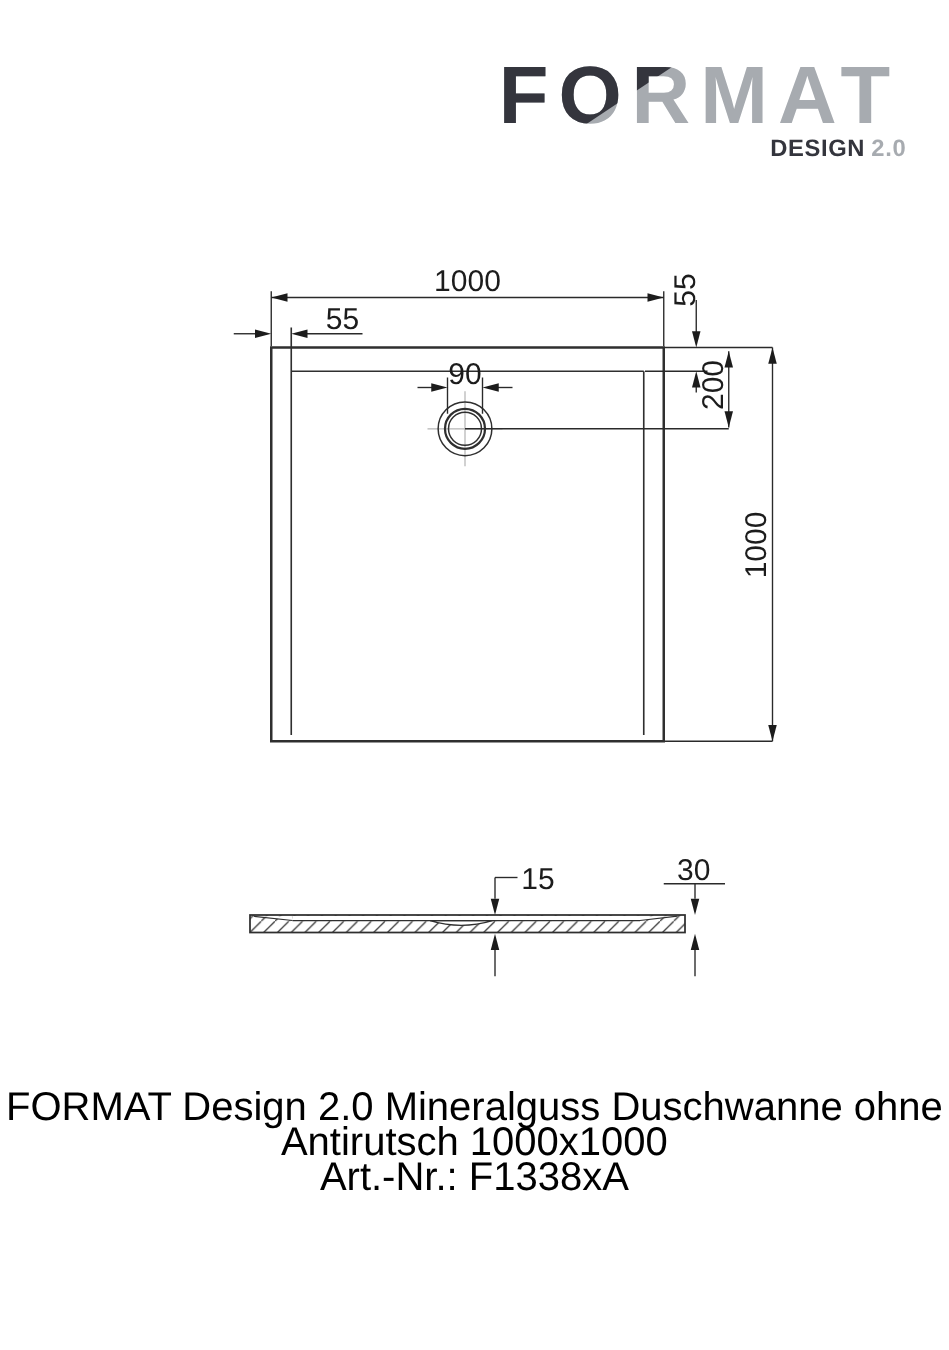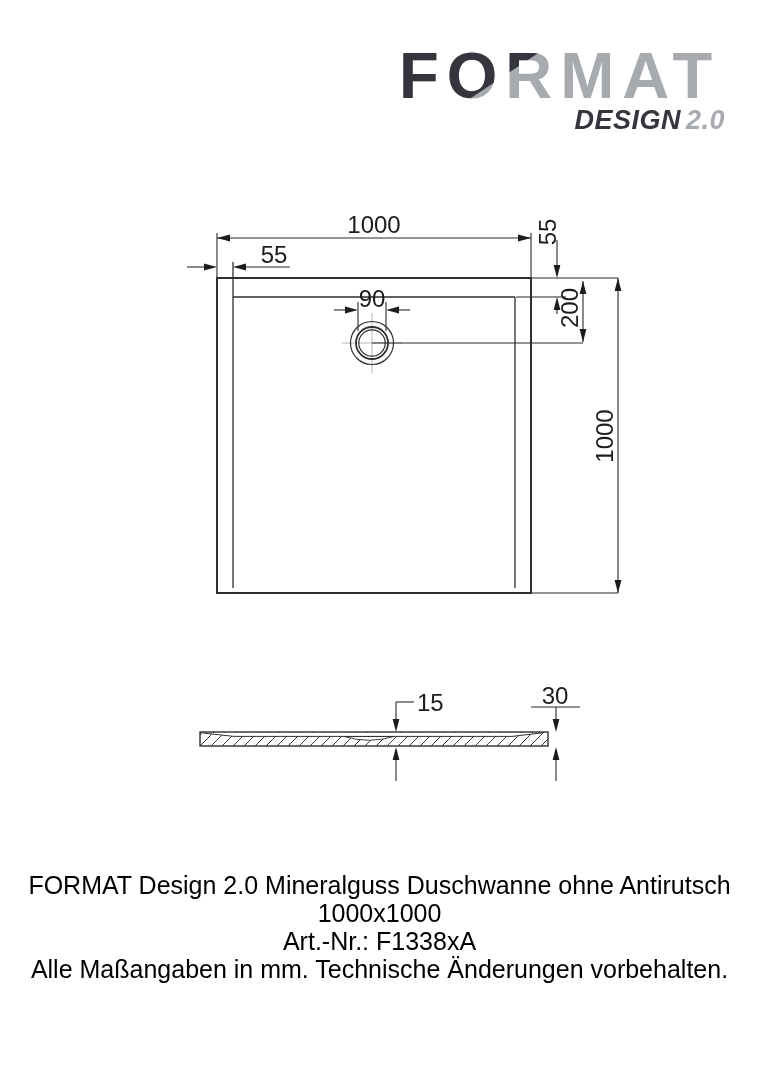--- a/index.html
+++ b/index.html
@@ -14,33 +14,33 @@
     position:absolute;left:0;top:0;white-space:nowrap;
     font-weight:bold;font-size:65px;line-height:64px;letter-spacing:8px;
   }
   .logo-gray{color:#a7abb0;}
   .logo-dark{
     color:#34353d;
     clip-path:polygon(0 0,153px 0,57px 100%,0 100%);
   }
   .logo-sub{
     position:absolute;right:0;top:62px;width:100%;text-align:right;
-    font-weight:bold;font-size:27px;line-height:28px;letter-spacing:0.5px;white-space:nowrap;font-style:italic;
+    font-weight:bold;font-size:19px;line-height:28px;letter-spacing:0.5px;white-space:nowrap;
   }
   .sub-design{color:#34353d;}
   .sub-version{color:#a7abb0;margin-left:5px;}
   
   .drawing{position:absolute;left:0;top:0;}
   .drawing text{
     font-family:"Liberation Sans", sans-serif;font-size:24px;fill:#1c1c1c;
   }
   
   .footer{
     position:absolute;left:0;top:871px;width:759px;text-align:center;
-    font-size:25px;line-height:28px;color:#000;
+    font-size:32px;line-height:28px;color:#000;
   }
 </style>
 </head>
 <body>
 
 <div class="logo">
   <div class="logo-main">
     <span class="logo-gray">FORMAT</span>
     <span class="logo-dark">FORMAT</span>
   </div>
@@ -167,14 +167,13 @@
       <line x1="556" y1="760" x2="556" y2="781" stroke="#2a2a2a" stroke-width="1.1"></line>
       <polygon points="556,747 552.6,760 559.4,760" fill="#1c1c1c"></polygon>
       <text x="555" y="704" text-anchor="middle">30</text>
     </g>
   </g>
 </svg>
 
 <div class="footer">
   <div>FORMAT Design 2.0 Mineralguss Duschwanne ohne Antirutsch 1000x1000</div>
   <div>Art.-Nr.: F1338xA</div>
-  <div>Alle Maßangaben in mm. Technische Änderungen vorbehalten.</div>
 </div>
 
 </body></html>

